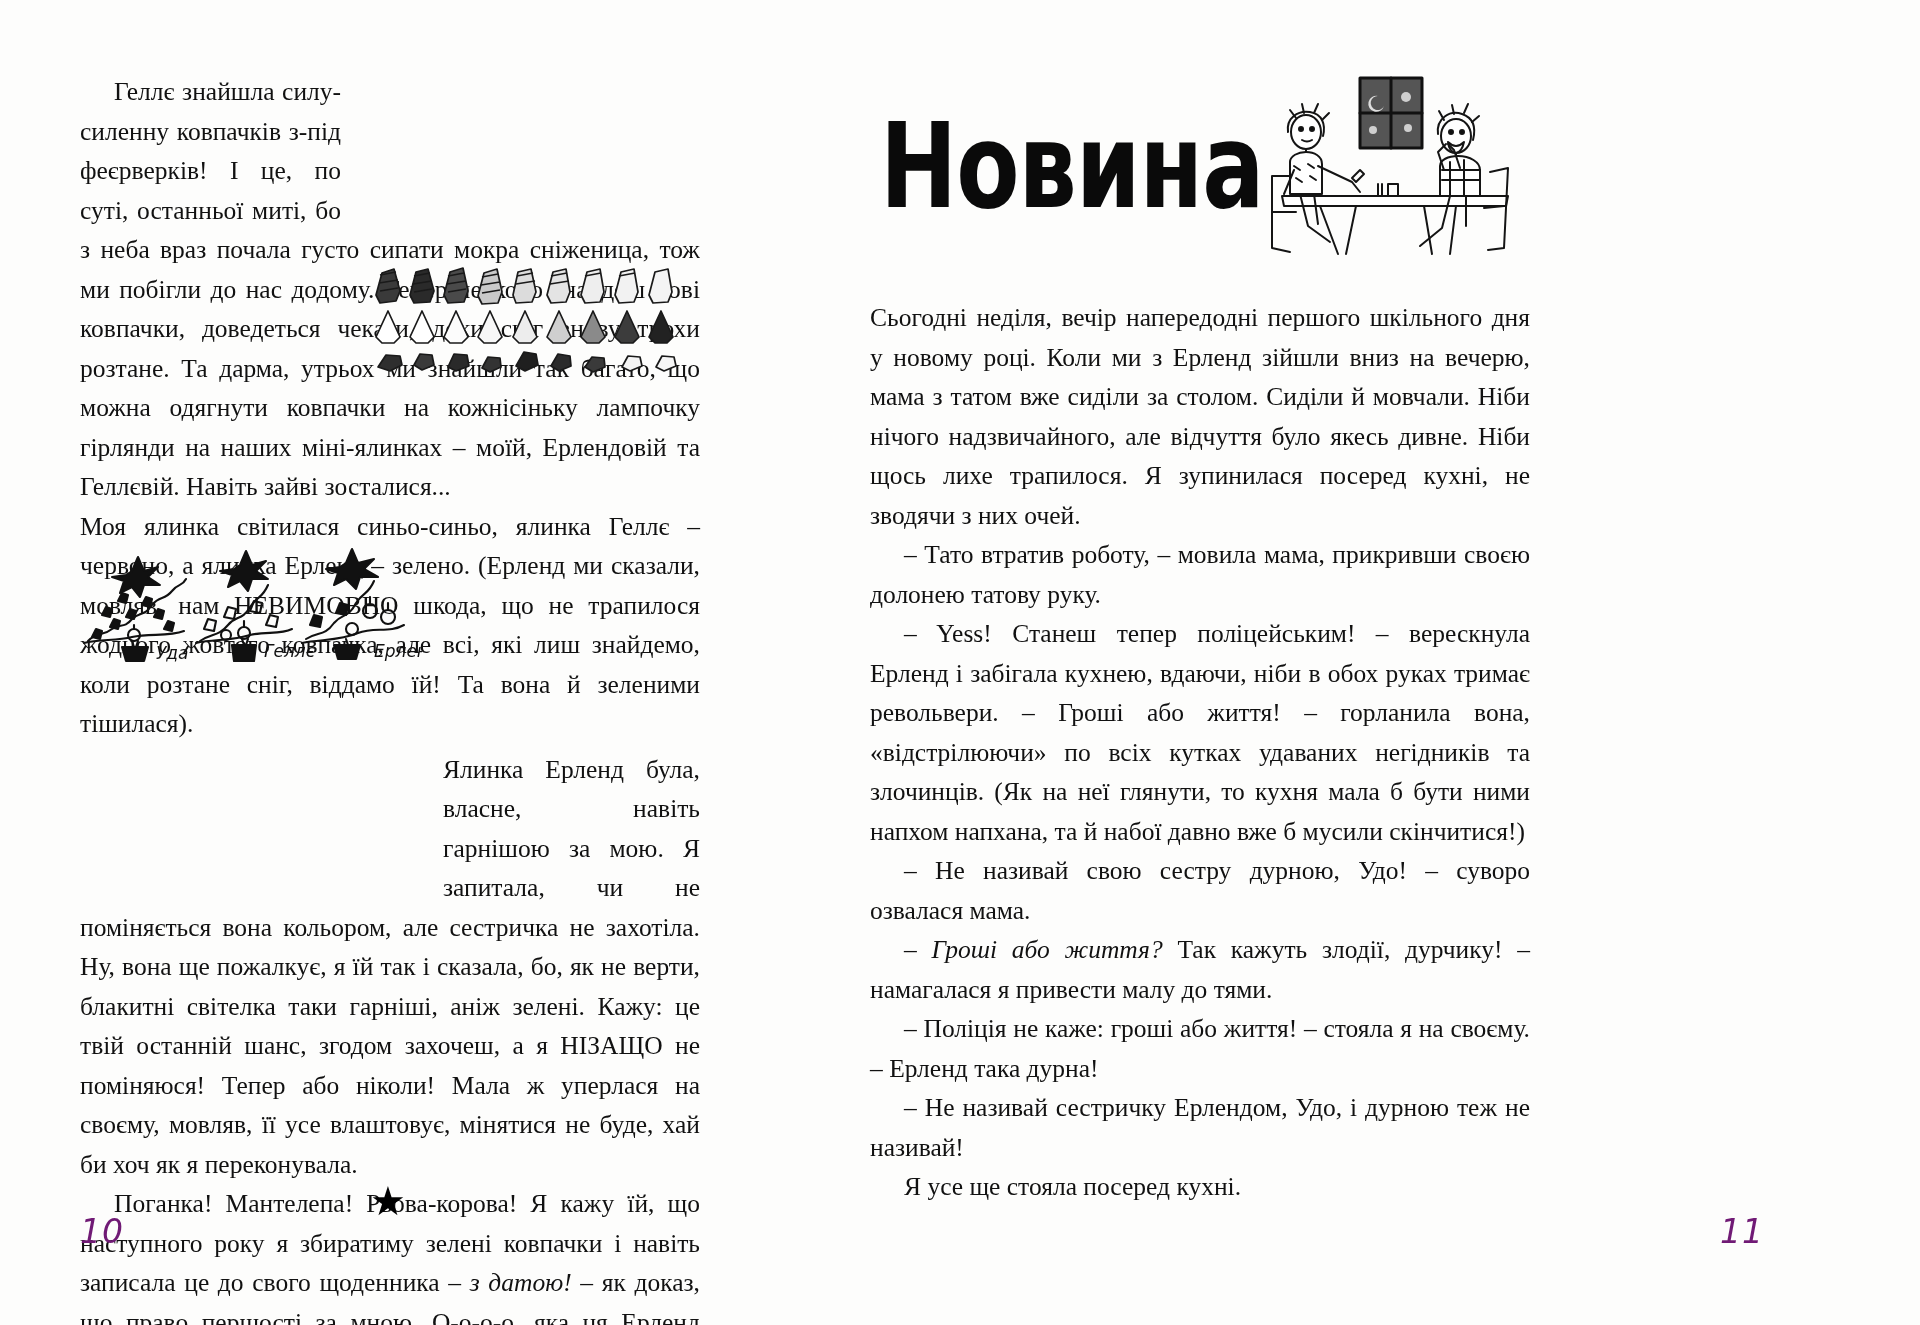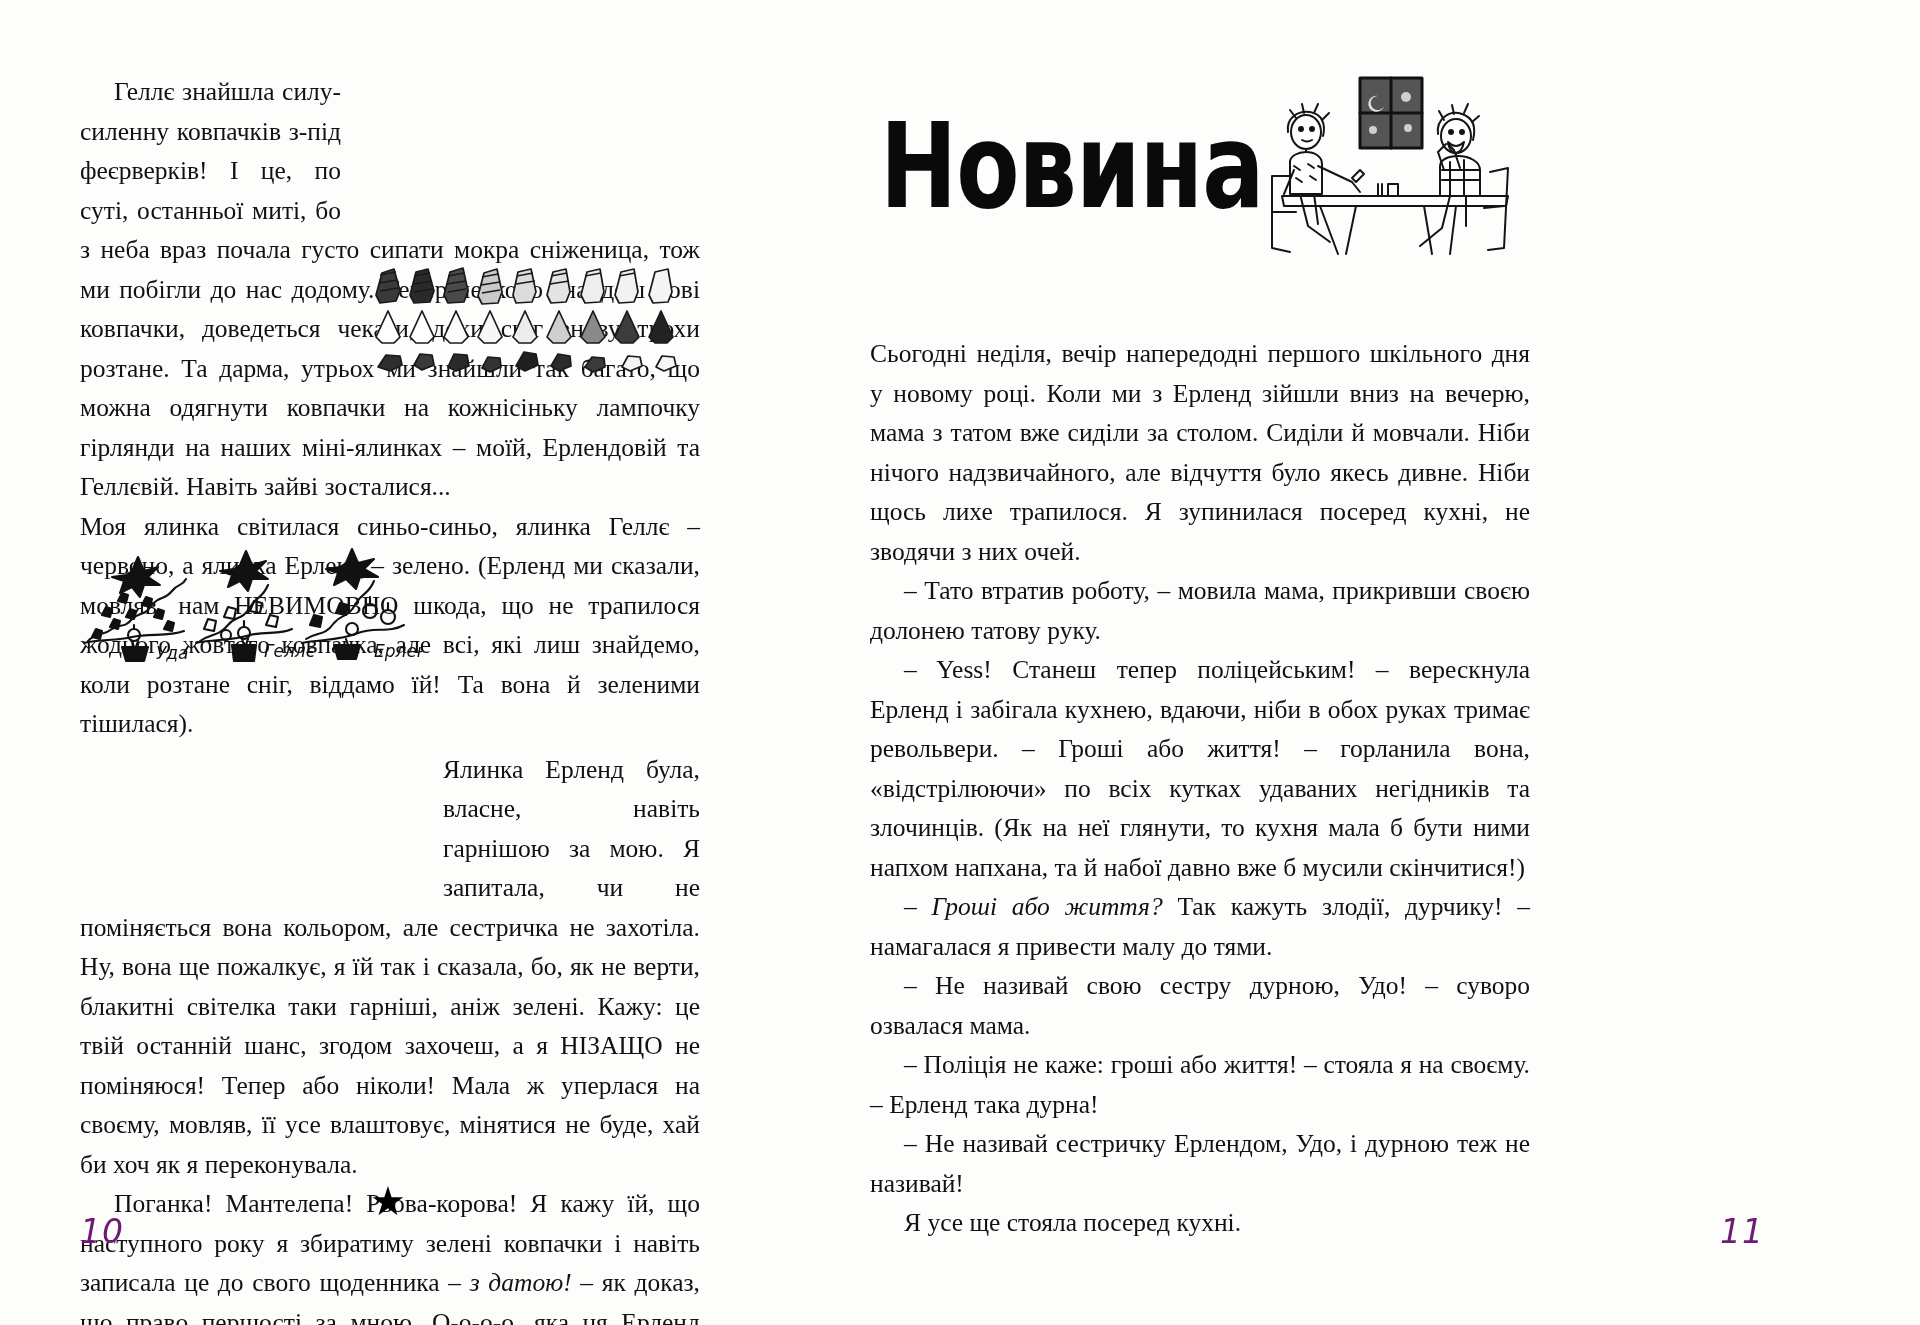--- a/index.html
+++ b/index.html
@@ -29,21 +29,21 @@
 
   
   .col {
     width: 620px;
     font-size: 25.5px;
     line-height: 39.5px;
     text-align: justify;
     text-justify: inter-word;
     hyphens: manual;
   }
-  .page-right .col { width: 660px; margin-top: 36px; }
+  .page-right .col { width: 660px; }
 
   p.para {
     margin: 0 0 0 0;
     text-indent: 0;
   }
   p.para + p.para { margin-top: 0; }
   p.indent { text-indent: 34px; }
   p.gap { }
   .ital { font-style: italic; }
 
@@ -340,22 +340,22 @@
             <path d="M190 130 L182 162 L160 180 M206 130 L206 160"></path>
           </g>
         </g>
       </svg>
     </div>
 
     <div class="rp-body col">
       <p class="para">Сьогодні неділя, вечір напередодні першого шкільного дня у новому році. Коли ми з Ерленд зійшли вниз на вечерю, мама з татом вже сиділи за столом. Сиділи й мовчали. Ніби нічого надзвичайного, але відчуття було якесь дивне. Ніби щось лихе трапилося. Я зупинилася посеред кухні, не зводячи з них очей.</p>
       <p class="para indent">– Тато втратив роботу, – мовила мама, прикривши своєю долонею татову руку.</p>
       <p class="para indent">– Yess! Станеш тепер поліцейським! – верескнула Ерленд і забігала кухнею, вдаючи, ніби в обох руках тримає револьвери. – Гроші або життя! – горланила вона, «відстрілюючи» по всіх кутках удаваних негідників та злочинців. (Як на неї глянути, то кухня мала б бути ними напхом напхана, та й набої давно вже б мусили скінчитися!)</p>
+      <p class="para indent">– Не називай свою сестру дурною, Удо! – суворо озвалася мама.</p>
       <p class="para indent"><span>– </span><span class="ital">Гроші або життя?</span><span> Так кажуть злодії, дурчику! – намагалася я привести малу до тями.</span></p>
-      <p class="para indent">– Не називай свою сестру дурною, Удо! – суворо озвалася мама.</p>
       <p class="para indent">– Поліція не каже: гроші або життя! – стояла я на своєму. – Ерленд така дурна!</p>
       <p class="para indent">– Не називай сестричку Ерлендом, Удо, і дурною теж не називай!</p>
       <p class="para indent">Я усе ще стояла посеред кухні.</p>
     </div>
 
     <div class="folio folio-right">11</div>
   </div>
 
 </div>
 

